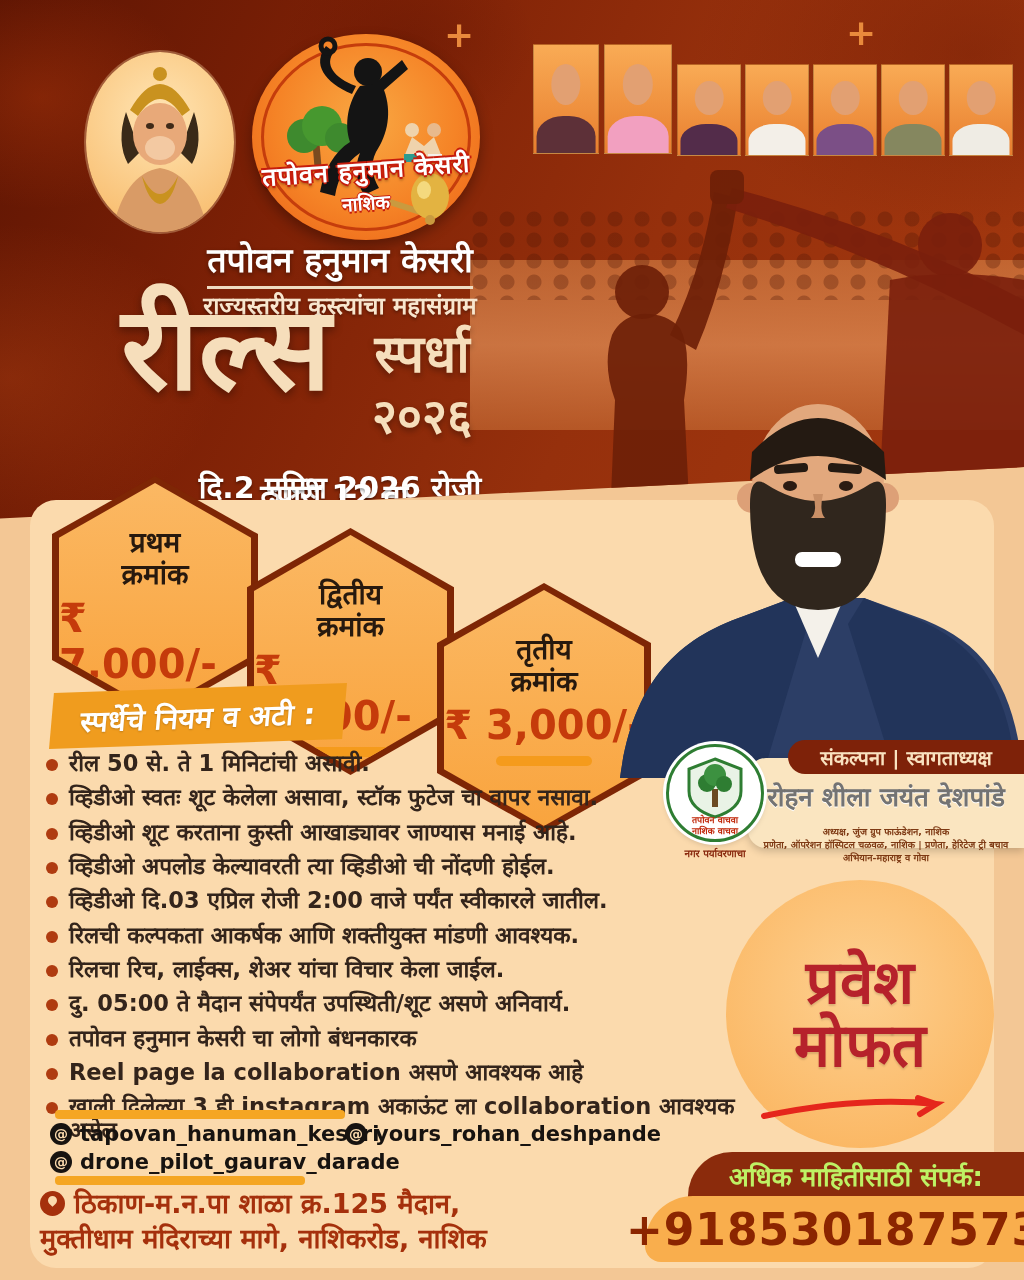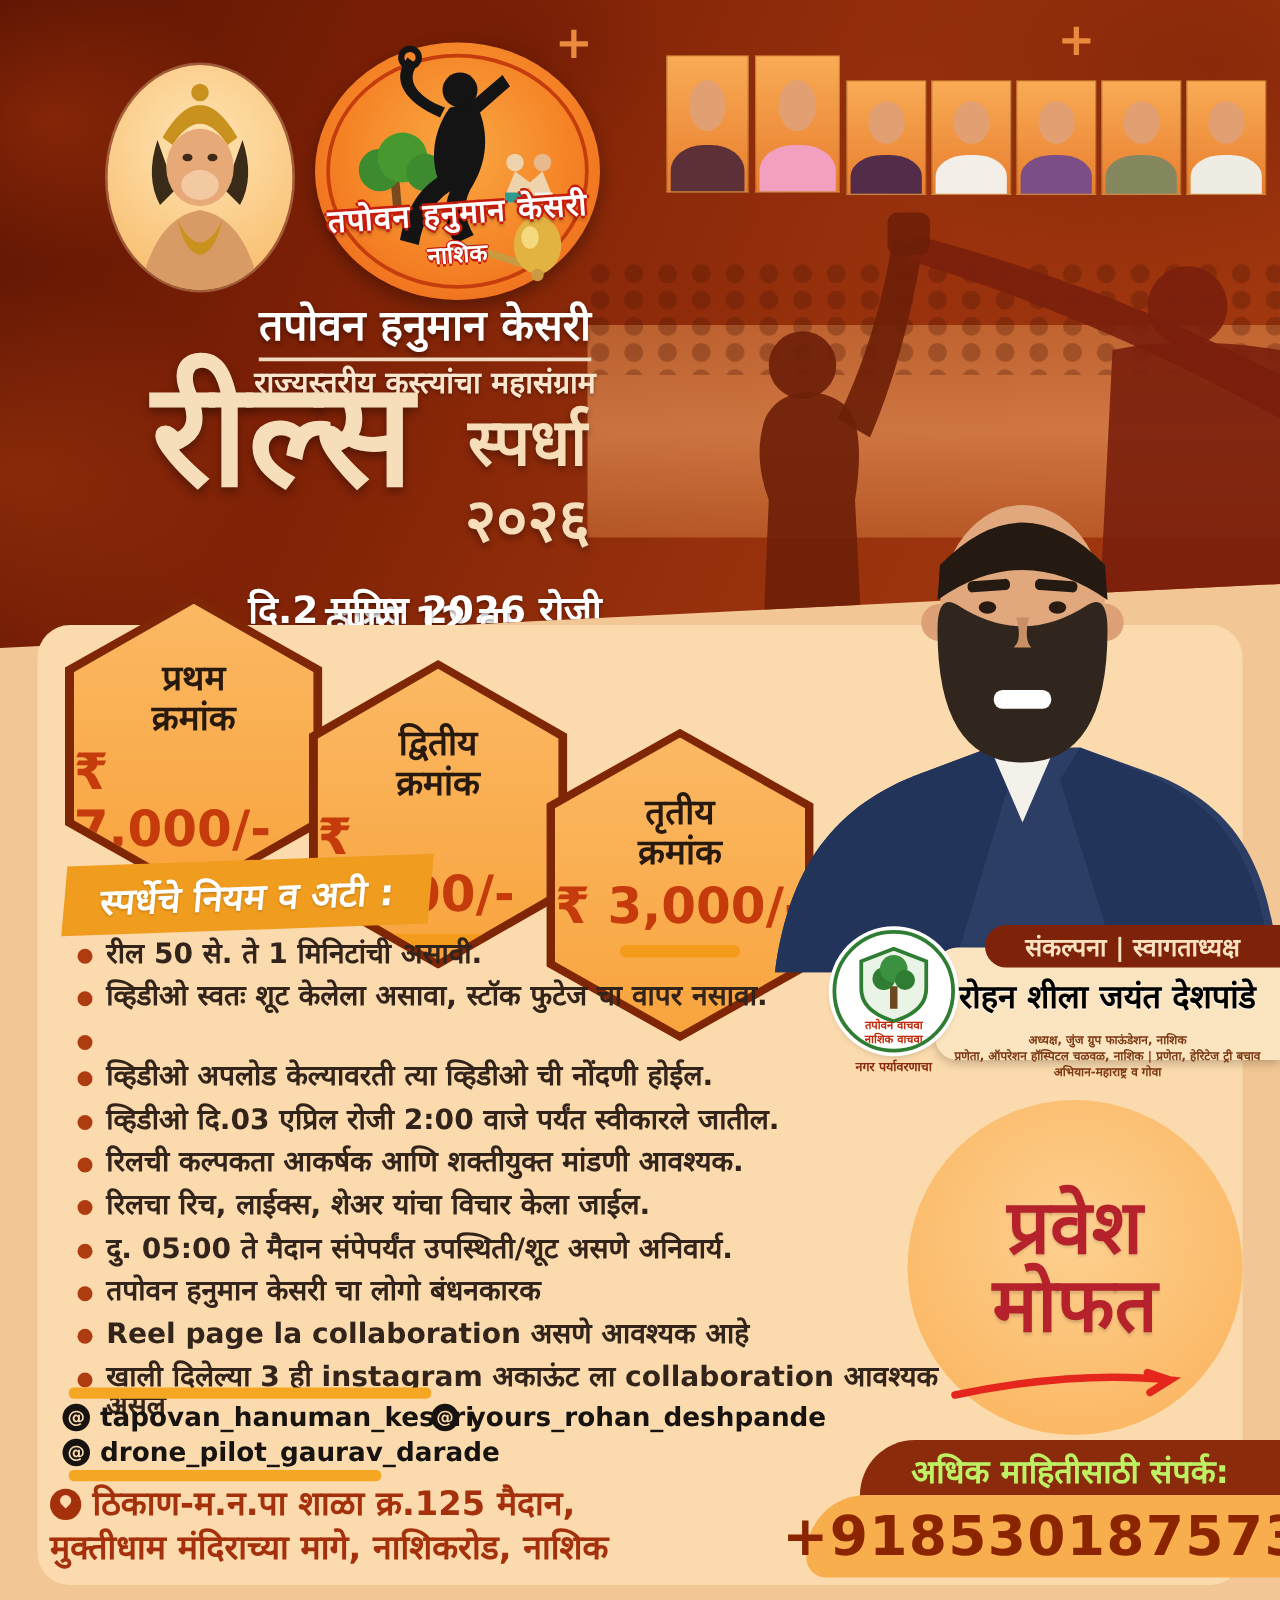--- a/index.html
+++ b/index.html
@@ -100,21 +100,21 @@
   .hex .inner{ padding-top:44px; }
   .rank{ font-size:28px; line-height:1.15; font-weight:800; color:#27190E; text-align:center; }
   .amount{ margin-top:4px; font-size:40px; font-weight:900; color:#C53B0B; }
   .hex-bar{ margin-top:8px; width:96px; height:10px; border-radius:5px; background:#F59B1C; }
 
   
   .rules-banner{ position:absolute; left:52px; top:688px; width:292px; height:56px;
     background:#F09C1E; transform:skewX(-7deg) rotate(-2deg);
     display:flex; align-items:center; justify-content:center;
     font-size:29px; font-weight:800; color:#FFFFFF; text-shadow:0 1px 2px #00000033; }
-  .rules-list{ position:absolute; left:62px; top:752px; width:706px; list-style:none; }
+  .rules-list{ position:absolute; left:46px; top:752px; width:706px; list-style:none; }
   .rules-list li{ display:flex; gap:11px; margin-bottom:10.5px;
     font-size:22.5px; line-height:1.06; font-weight:700; color:#33241B; }
   .rules-list .dot{ flex:none; width:12px; height:12px; margin-top:7px;
     border-radius:50%; background:#AF3B10; }
 
   
   .insta-bar{ position:absolute; height:9px; border-radius:4px; background:#F5A623; }
   .insta{ position:absolute; display:flex; align-items:center; gap:8px;
     font-size:21px; font-weight:700; color:#171310; }
   .at{ flex:none; width:22px; height:22px; border-radius:50%; background:#171310;
@@ -136,21 +136,21 @@
     font-size:9px; font-weight:800; color:#C1290B; }
   .badge-tag{ position:absolute; left:662px; top:846px; width:106px; z-index:8;
     text-align:center; font-size:10px; font-weight:800; color:#8A2A0F; }
   .role-pill{ position:absolute; left:788px; top:740px; width:236px; height:34px; z-index:7;
     background:#7E2209; border-radius:17px 0 0 17px;
     display:flex; align-items:center; justify-content:center;
     font-size:20px; font-weight:800; color:#F9E2C0; }
   .name-plate{ position:absolute; left:748px; top:758px; width:276px; height:90px; z-index:6;
     background:#FAE5C0; border-radius:18px 0 0 18px; box-shadow:0 3px 8px #00000033;
     padding-top:20px; text-align:center; }
-  .name-plate .name{ font-size:26px; font-weight:900; color:#000000;
+  .name-plate .name{ font-size:26px; font-weight:900; color:#737373;
     text-shadow:0 1px 0 #ffffff; }
   .name-plate .t1{ margin-top:11px; font-size:9.5px; font-weight:700; color:#7E3A14; }
   .name-plate .t2{ font-size:9.5px; font-weight:700; color:#7E3A14; }
 
   
   .entry{ position:absolute; left:726px; top:880px; width:268px; height:268px; z-index:4;
     border-radius:50%; background:radial-gradient(circle at 50% 40%, #FDD090, #FBB763 80%);
     display:flex; flex-direction:column; align-items:center; justify-content:center; }
   .entry .e{ font-size:60px; line-height:1.05; font-weight:900; color:#B6222B;
     text-shadow:0 2px 2px #00000022; }
@@ -312,20 +312,21 @@
     <li>
         <span class="dot"></span>
         <span>रील 50 से. ते 1 मिनिटांची असावी.</span>
       </li>
     <li>
         <span class="dot"></span>
         <span>व्हिडीओ स्वतः शूट केलेला असावा, स्टॉक फुटेज चा वापर नसावा.</span>
       </li>
     <li>
         <span class="dot"></span>
+        <span>व्हिडीओ शूट करताना कुस्ती आखाड्यावर जाण्यास मनाई आहे.</span>
       </li>
     <li>
         <span class="dot"></span>
         <span>व्हिडीओ अपलोड केल्यावरती त्या व्हिडीओ ची नोंदणी होईल.</span>
       </li>
     <li>
         <span class="dot"></span>
         <span>व्हिडीओ दि.03 एप्रिल रोजी 2:00 वाजे पर्यंत स्वीकारले जातील.</span>
       </li>
     <li>

